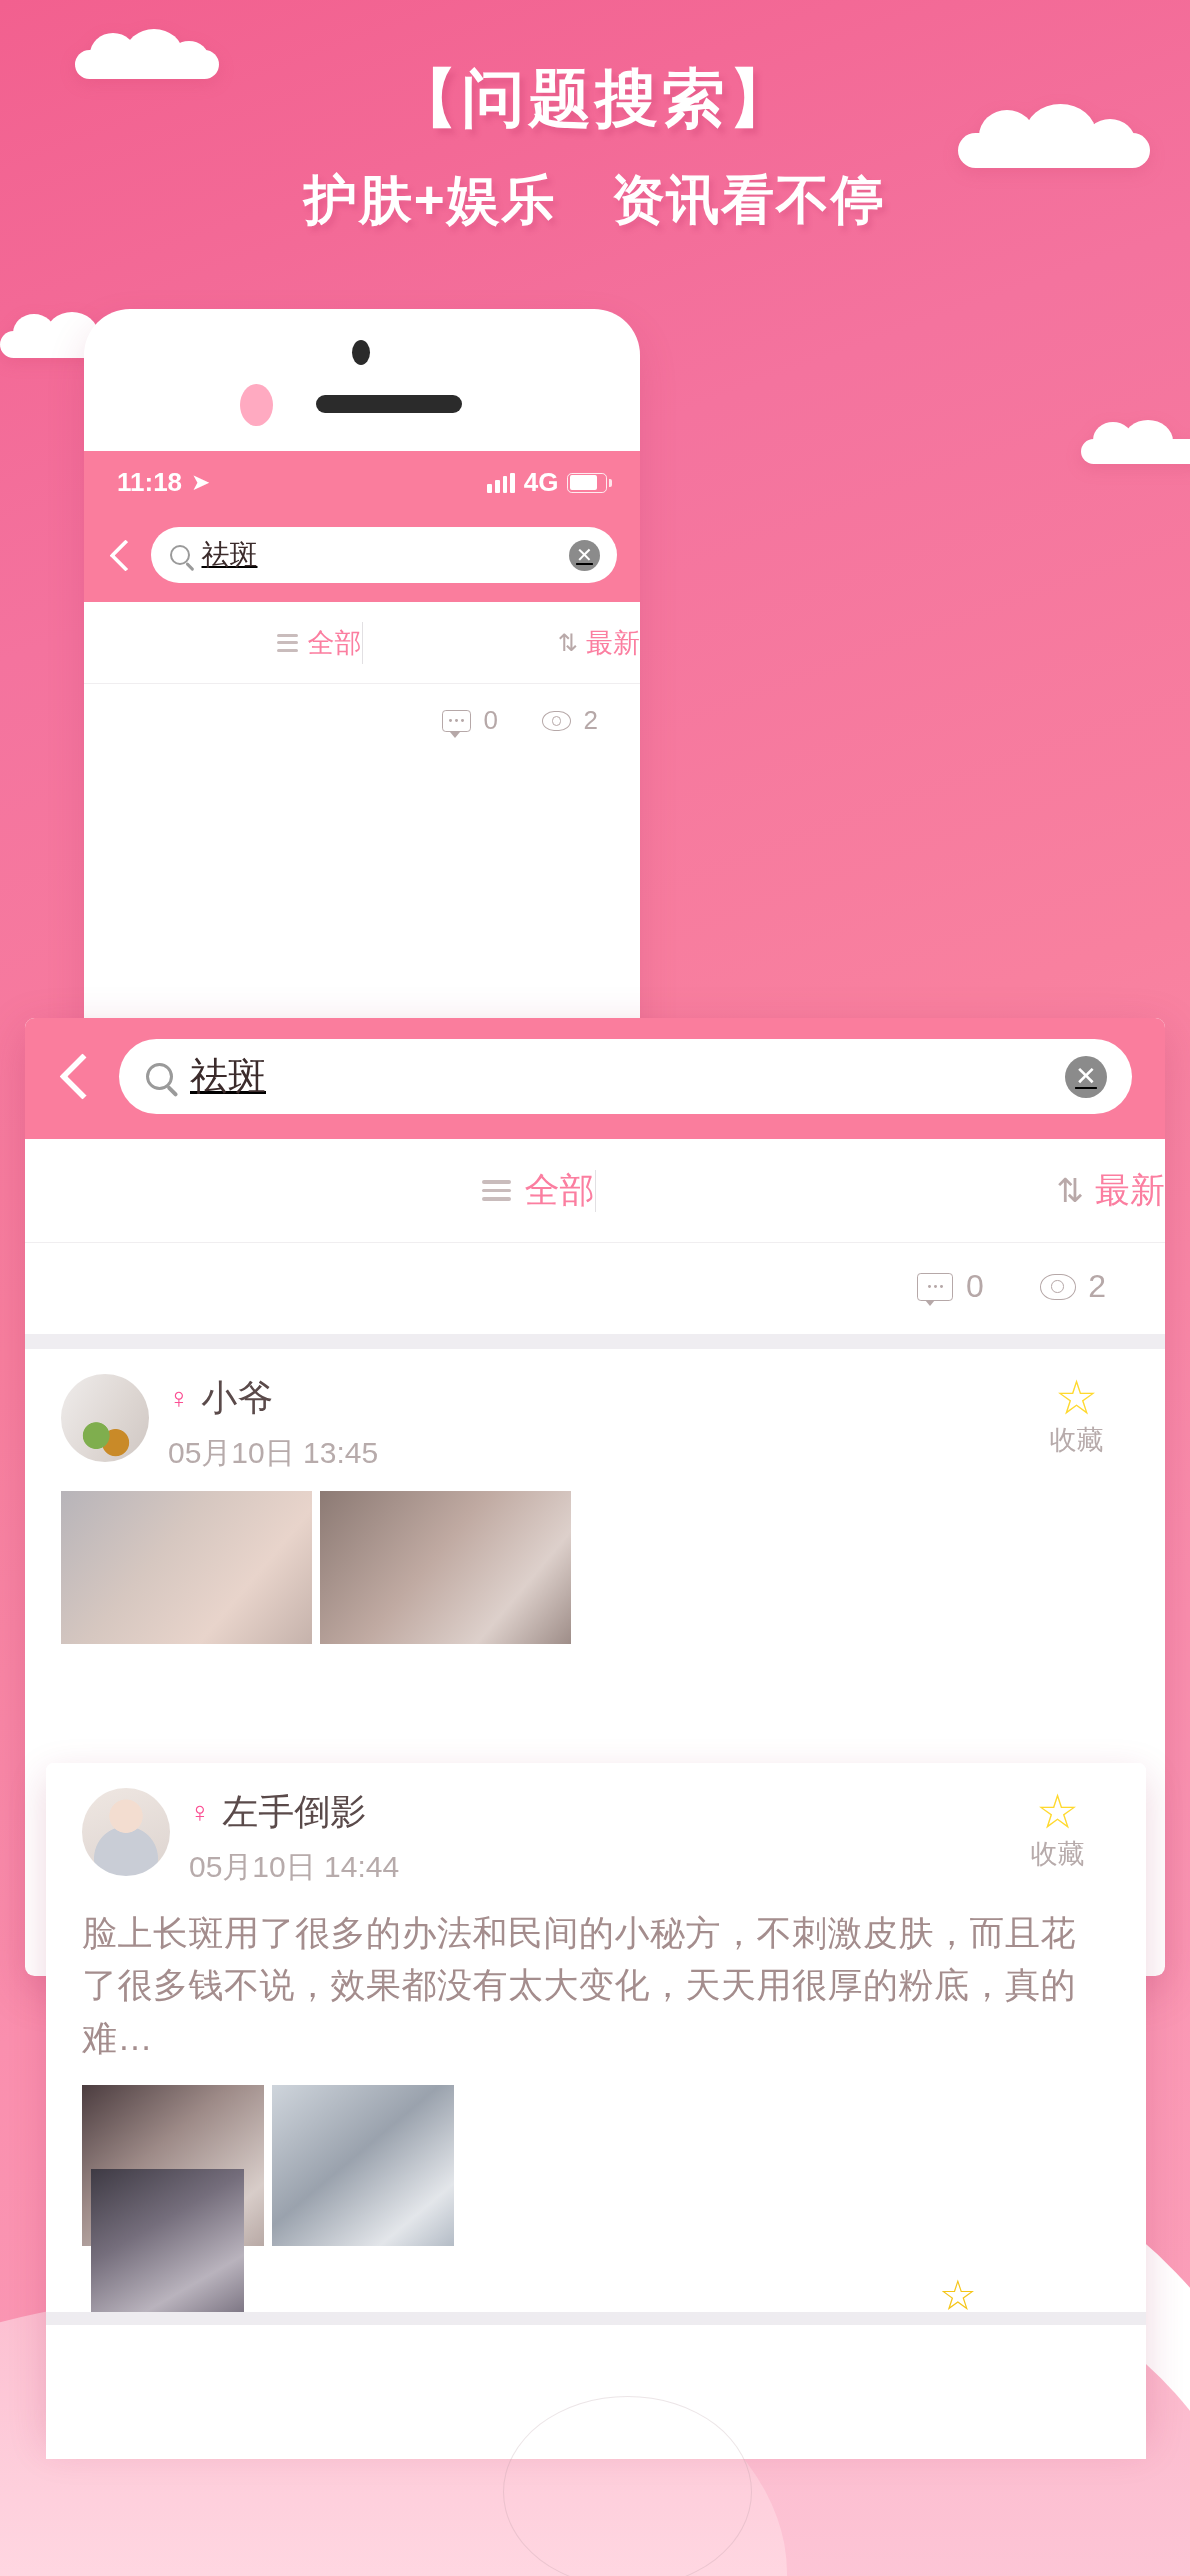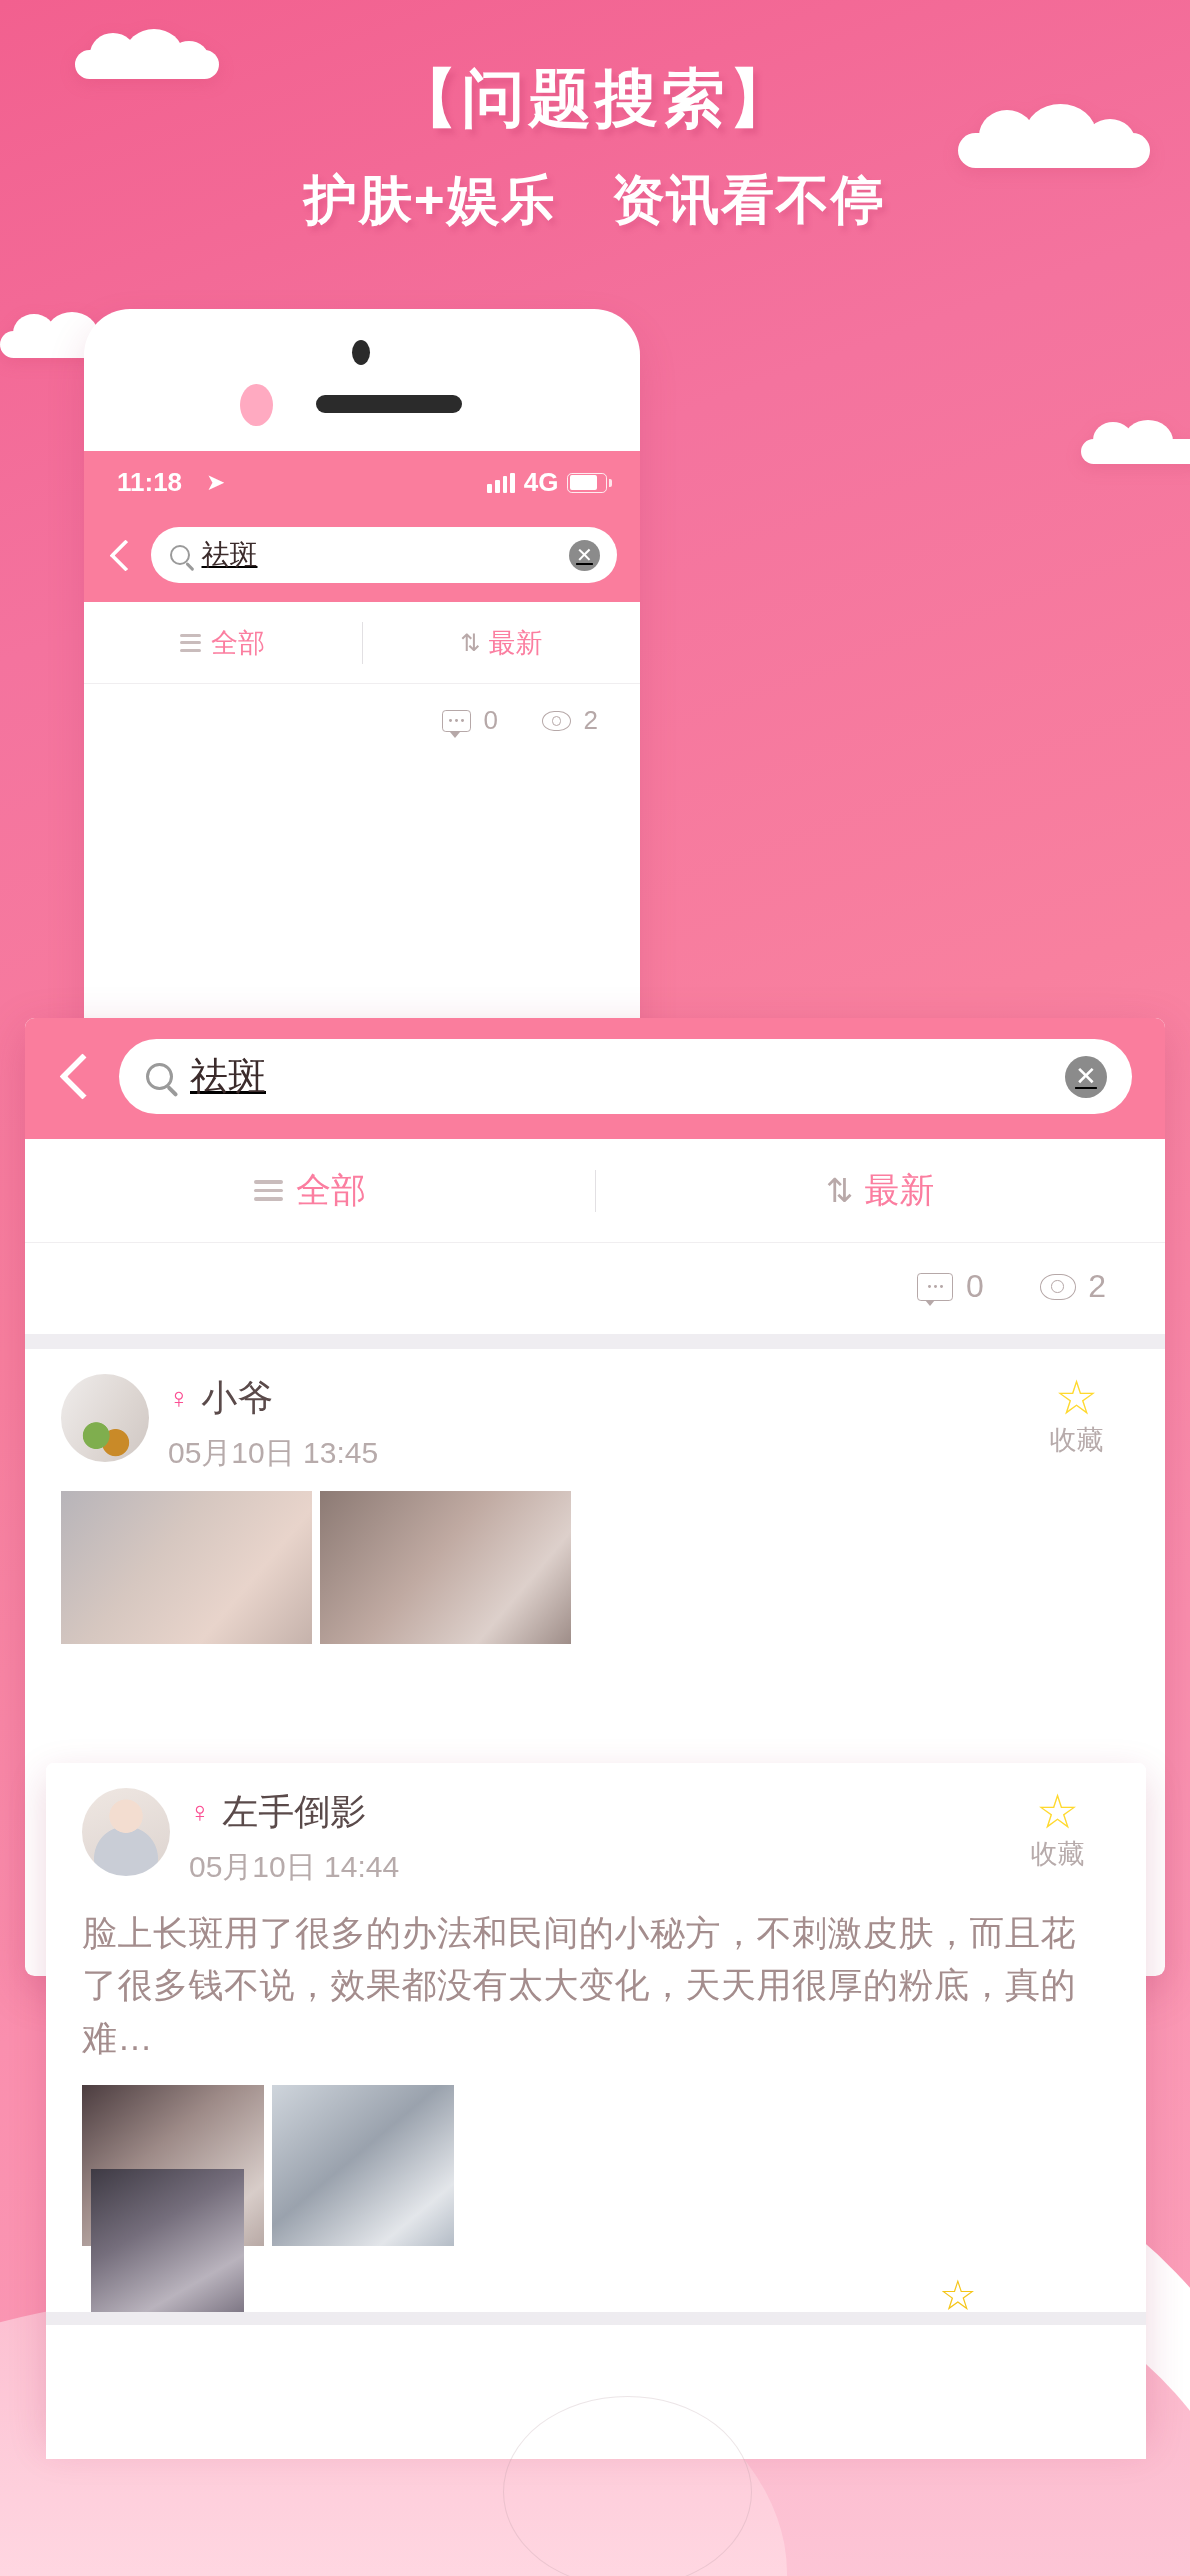--- a/index.html
+++ b/index.html
@@ -74,21 +74,21 @@
     position:absolute; left:50%; margin-left:-46px; top:86px;
     width:146px; height:18px; border-radius:9.6px; background:#2b2b2b;
   }
 
   
   .statusbar{
     height:63px; background:#fa7d9d; color:#fff;
     display:flex; align-items:center; justify-content:space-between;
     padding:0 33px; font-size:26px; font-weight:bold;
   }
-  .sb-left{ display:flex; align-items:center; gap:24px; }
+  .sb-left{ display:flex; align-items:center; gap:9px; }
   .sb-right{ display:flex; align-items:center; gap:8.6px; }
   .bars{ display:flex; align-items:flex-end; gap:2.9px; height:20px; }
   .bars span{ width:4.8px; background:#fff; border-radius:1px; }
   .bars span:nth-child(1){height:8.6px}
   .bars span:nth-child(2){height:12.5px}
   .bars span:nth-child(3){height:16.3px}
   .bars span:nth-child(4){height:20px}
   .batt{
     width:40px; height:20px; border:1.9px solid rgba(255,255,255,.85);
     border-radius:4.8px; position:relative; padding:1.9px;
@@ -126,21 +126,21 @@
     width:31px;height:31px;border-radius:50%;background:#8b8b8b;color:#fff;
     display:flex;align-items:center;justify-content:center;font-size:20px;font-weight:bold;
     flex:0 0 auto;
   }
 
   .tabs{
     display:flex; background:#fff; height:82px; align-items:center;
     border-bottom:1px solid #f0eef0;
   }
   .tab{
-    flex:1; display:flex; align-items:center; justify-content:center; gap:9.6px;
+    flex:1; display:flex; align-items:center; justify-content:flex-end; gap:9.6px;
     color:#fb7ea0; font-size:27px;
   }
   .tab-div{ width:1px; height:42px; background:#e2e0e3; }
   .ic-list{ display:inline-flex; flex-direction:column; gap:4.8px; }
   .ic-list span{ display:block; width:21px; height:2.9px; background:#c9bcbc; border-radius:1.9px; }
   .ic-sort{ position:relative; width:19px; height:25px; color:#b9a9a9; font-size:24px; line-height:25px; }
 
   .statrow{
     display:flex; justify-content:flex-end; align-items:center; gap:44px;
     padding:21px 42px 23px 0; background:#fff; color:#b6a8a8; font-size:26px;

